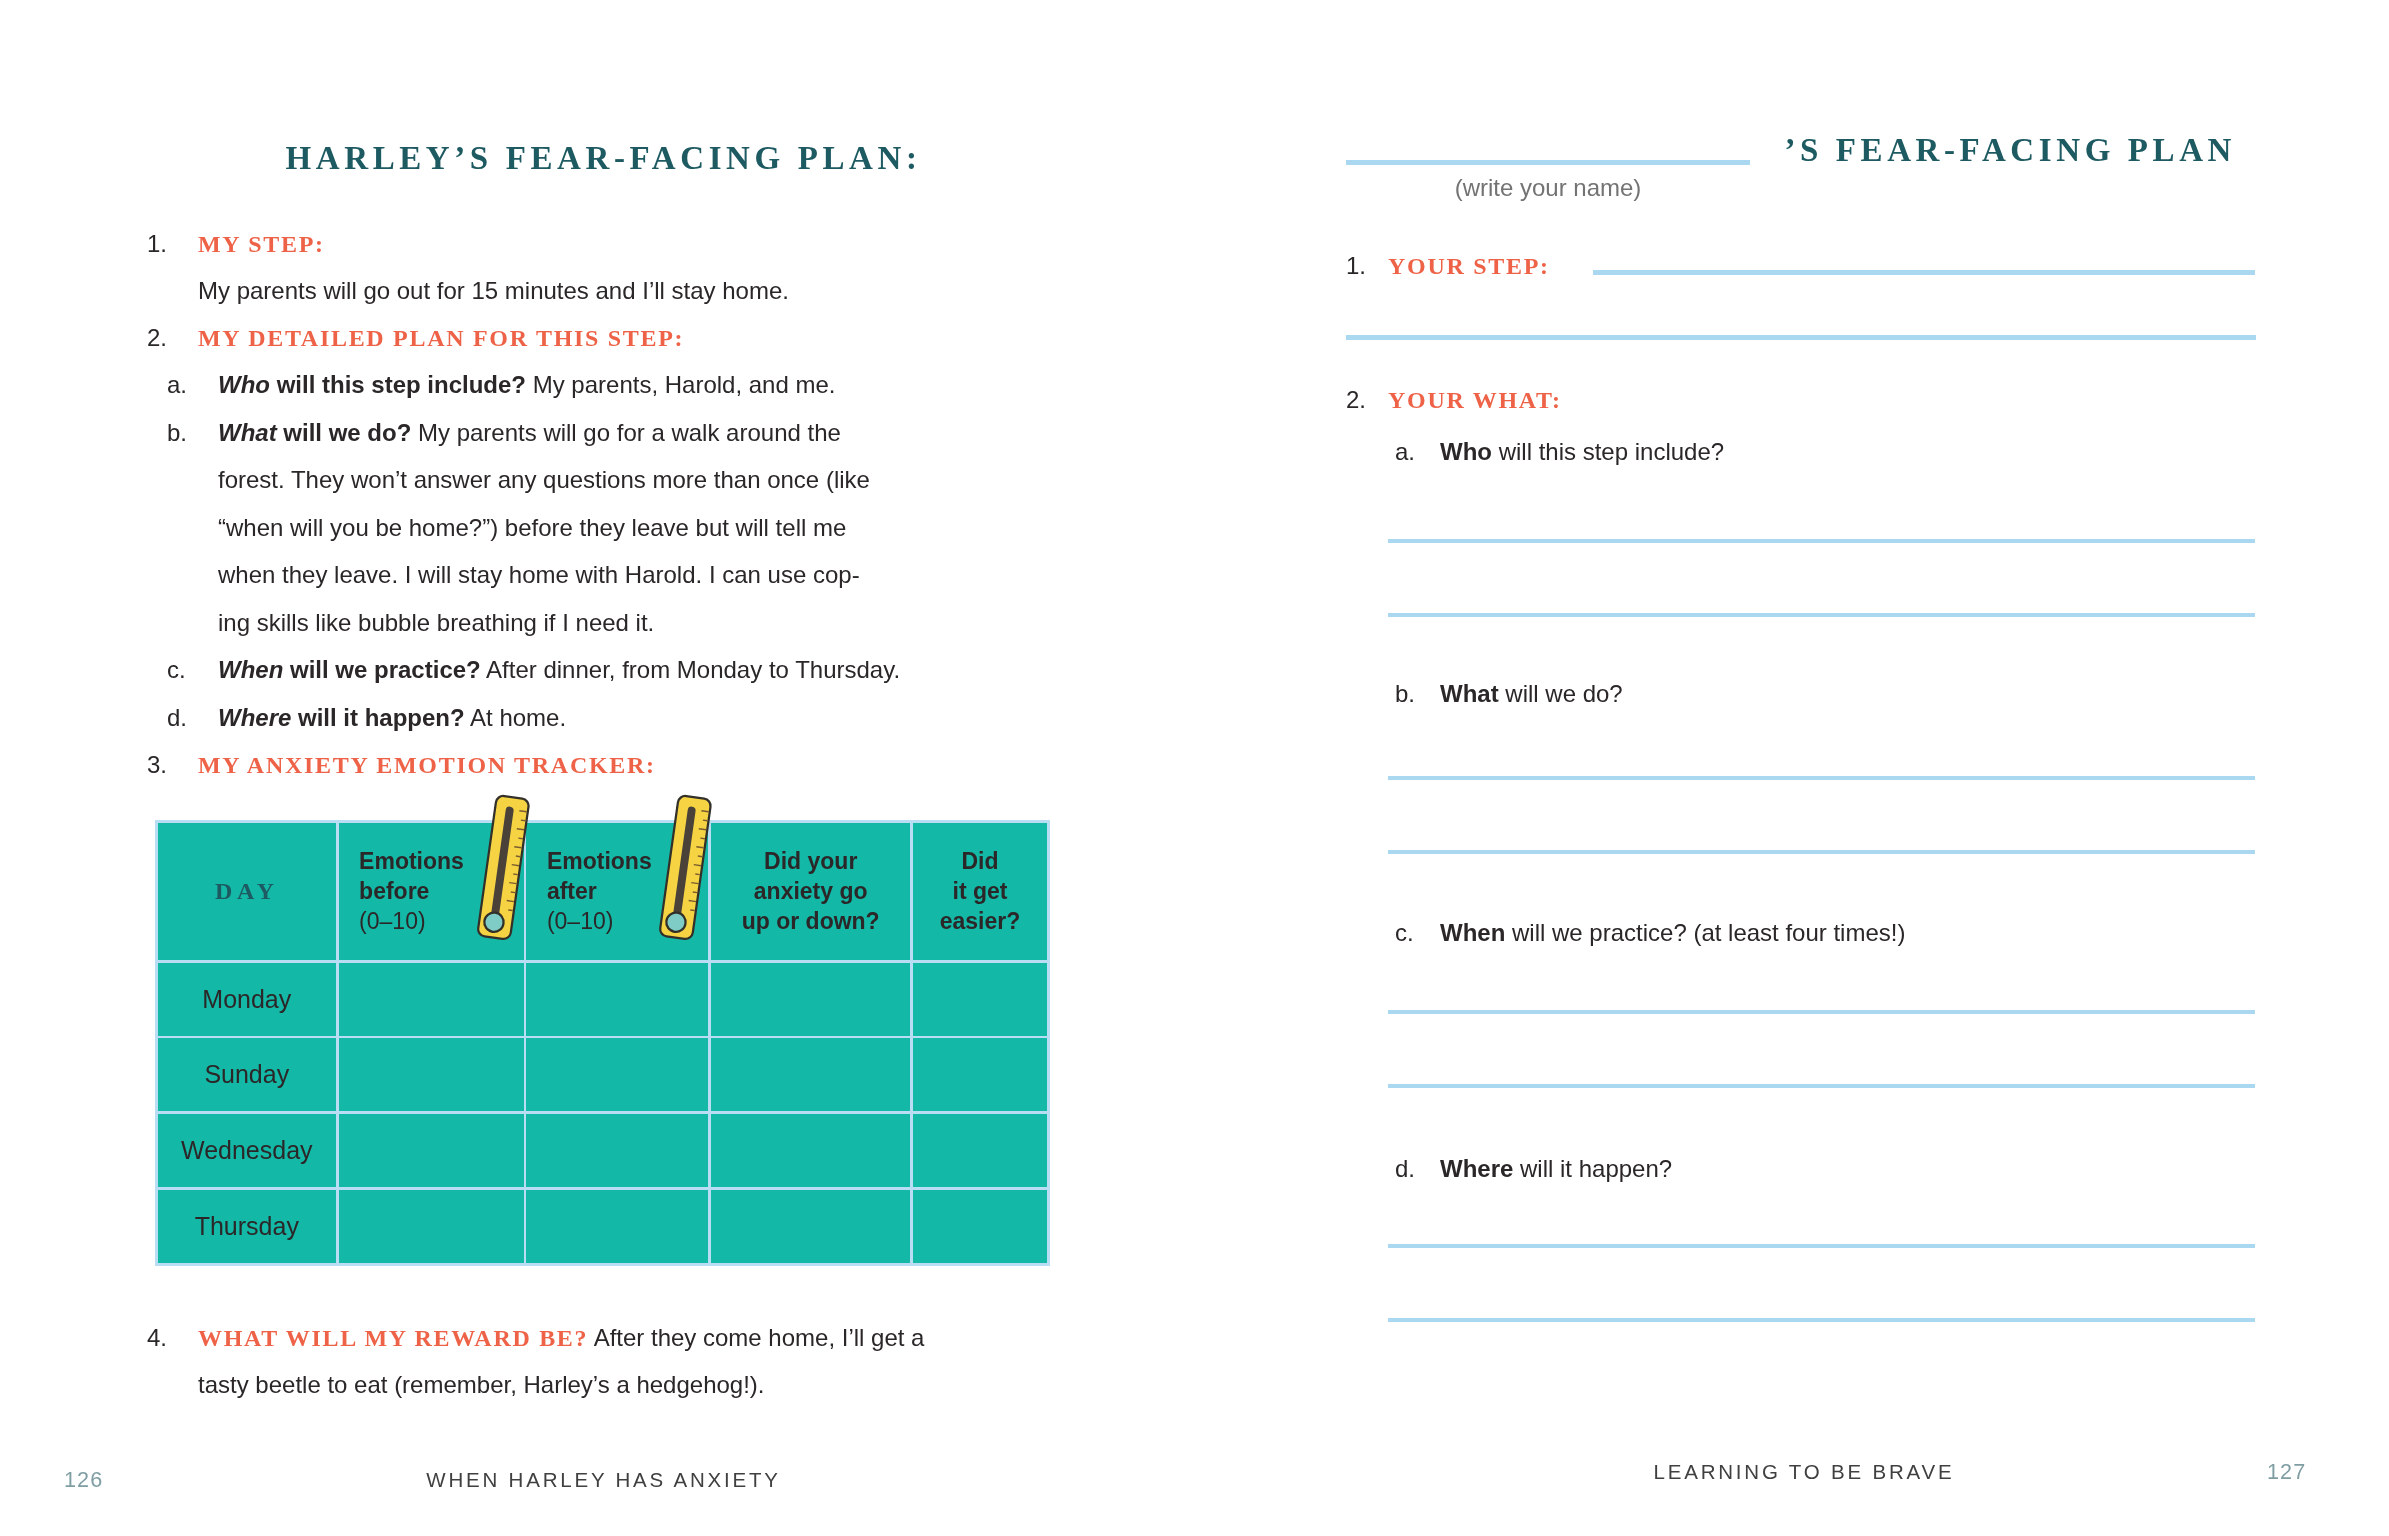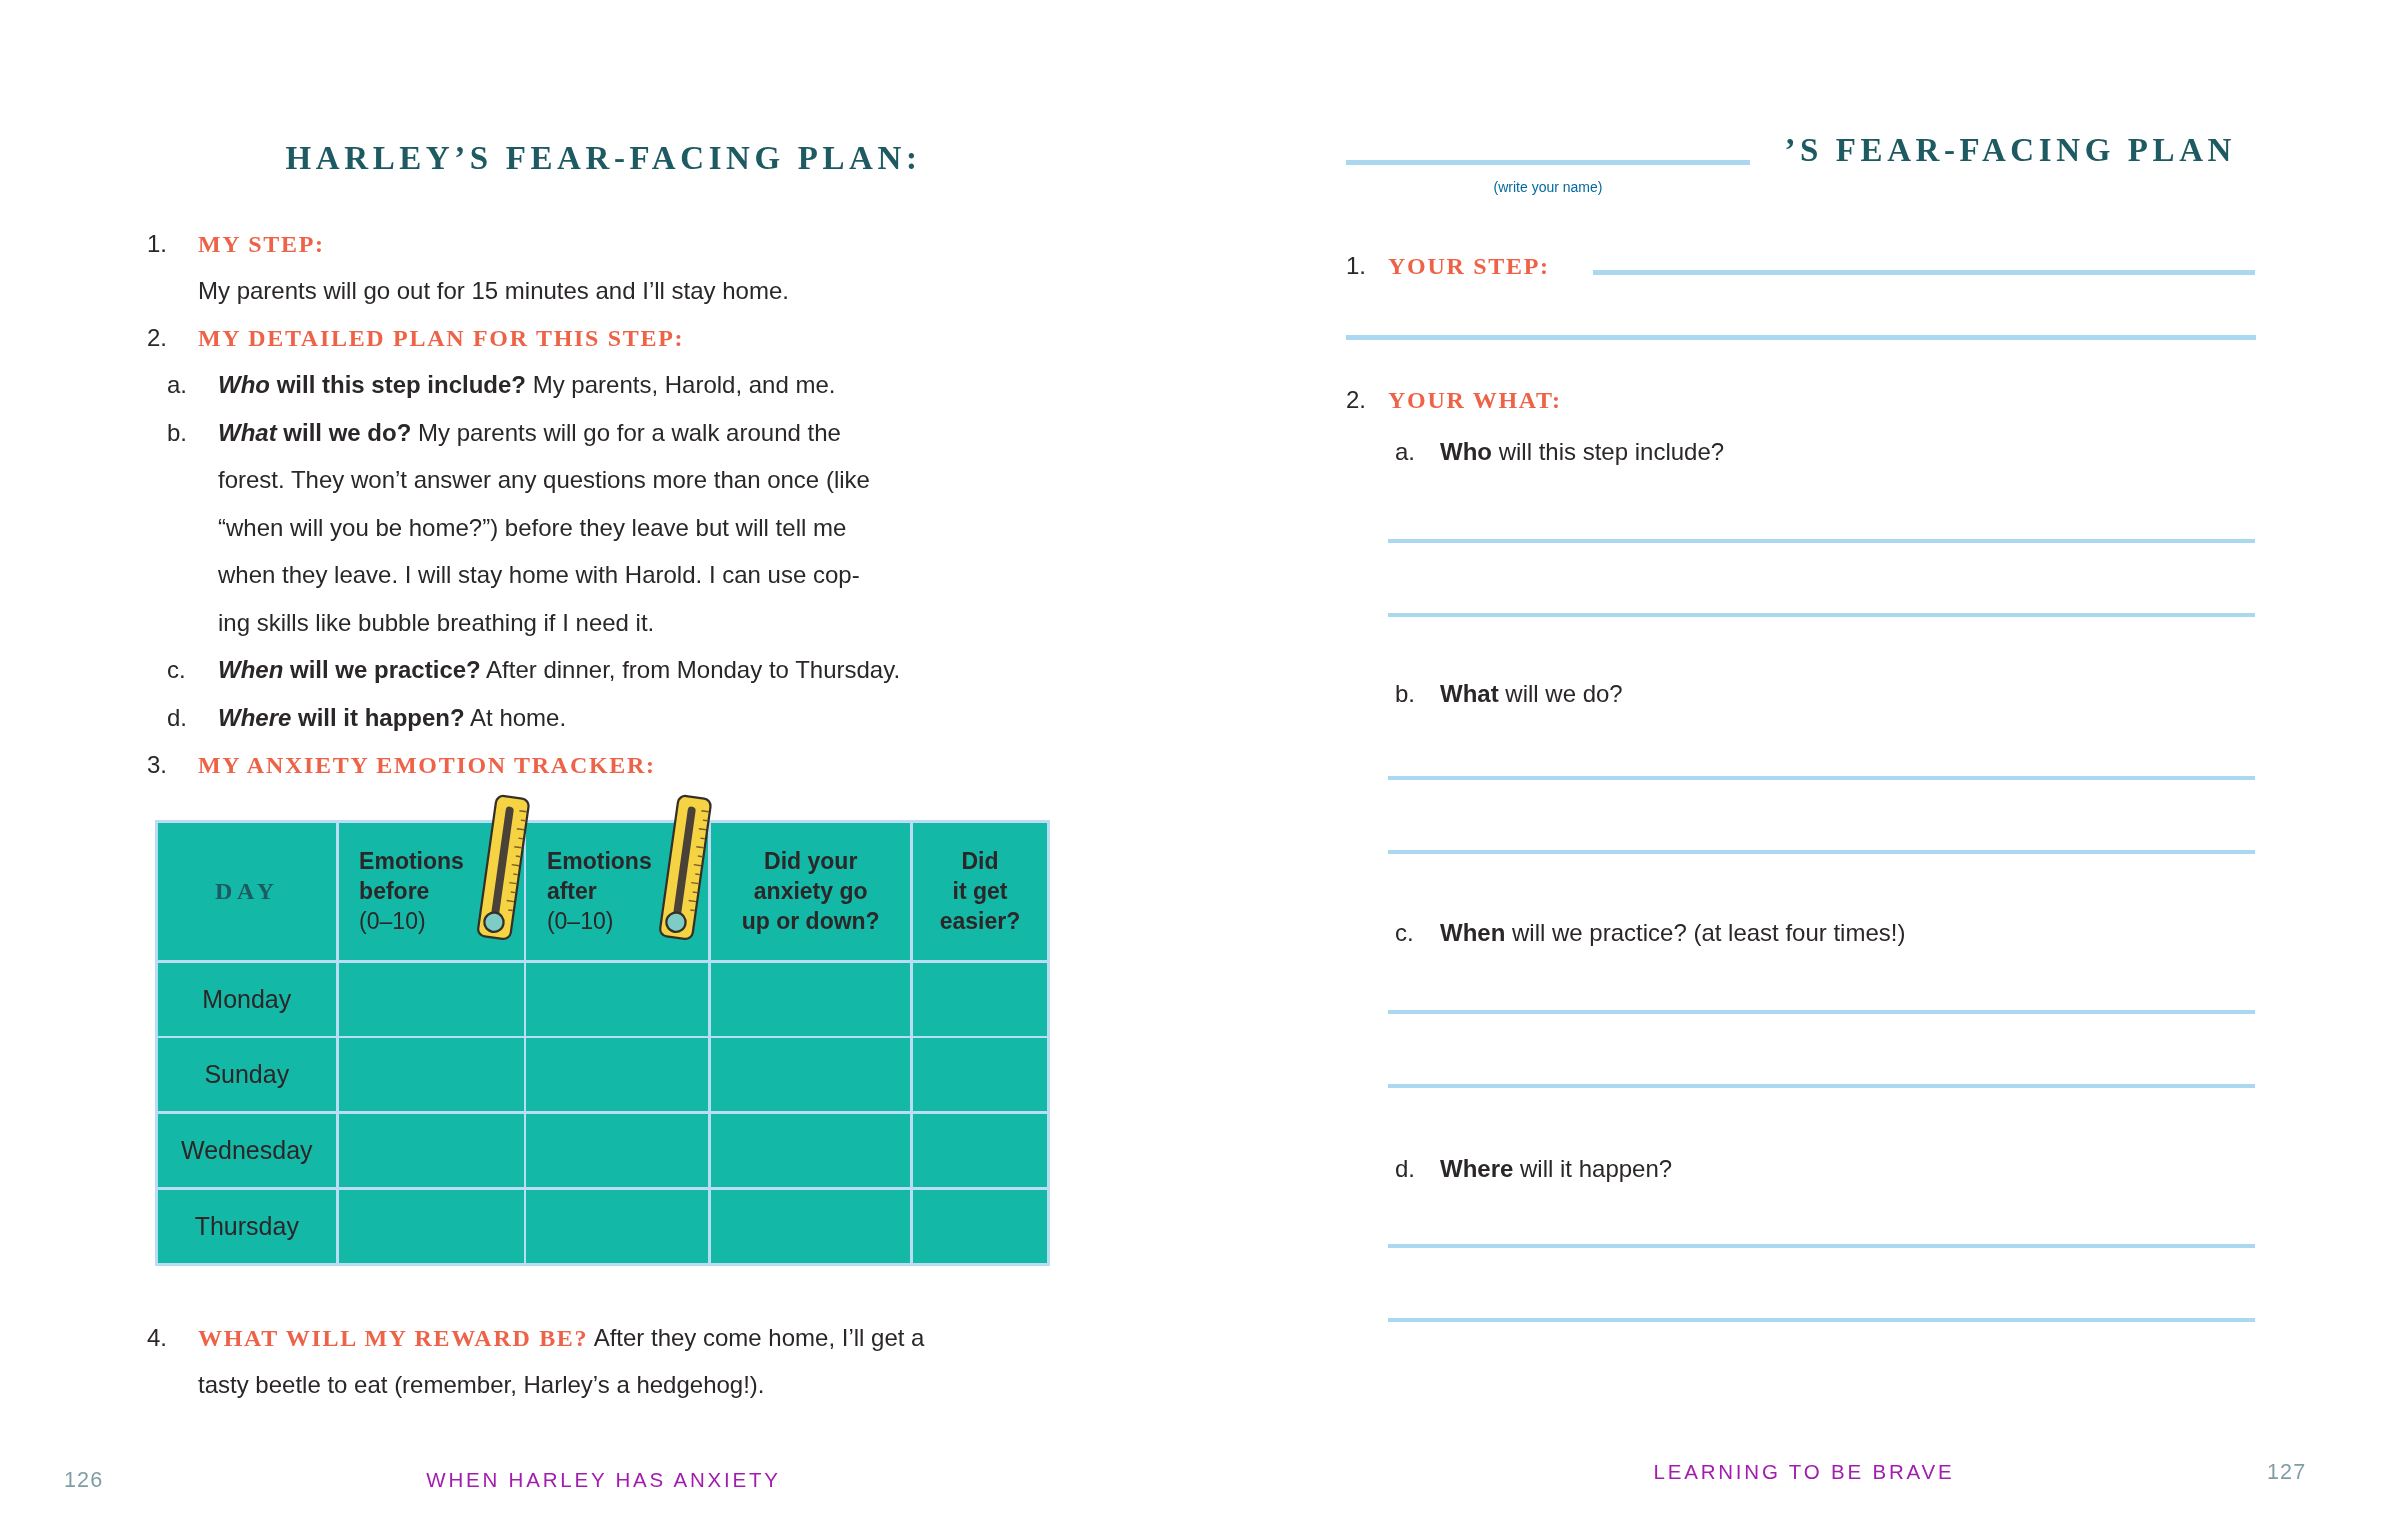--- a/index.html
+++ b/index.html
@@ -16,37 +16,37 @@
   .stamp-teal  { color:#1d5a61; }
   .stamp-orange{ color:#ee6247; }
   .page-title { font-size:33px; line-height:40px; letter-spacing:4.6px; }
   .sub-stamp  { font-size:24px; line-height:30px; }
   .body-row { font-size:24px; line-height:30px; white-space:nowrap; }
   .marker   { font-size:24px; line-height:30px; color:#2b2728; }
   .lead-bi  { font-weight:700; font-style:italic; }
   .q-bold   { font-weight:700; }
   .lead-b   { font-weight:700; }
   .blue-line{ background:#abd8f1; }
-  .small-hint { font-size:14px; line-height:25px; color:#0369a1; }
+  .small-hint { font-size:24px; line-height:25px; color:#737373; }
   
   #tracker {
     display:grid;
     grid-template-columns:178px 185px 182px 199px 134px;
     grid-template-rows:137px 73px 73px 73px 73px;
     gap:2.8px; padding:2.8px; background:#b9def3;
   }
   #tracker .cell { background:#14b8a6; display:flex; align-items:center; justify-content:center; }
   #tracker .cell.left { justify-content:flex-start; padding-left:20.5px; box-sizing:border-box; }
   .hdr-lines { font-size:23px; line-height:30px; font-weight:700; }
   .hdr-lines .light { font-weight:400; }
   .hdr-center { text-align:center; }
   .day-stamp { font-family:"Liberation Serif", serif; font-weight:700; font-size:24px; letter-spacing:4.6px; color:#1d5a61; }
   .day-name { font-size:25px; color:#2b2728; }
   
-  .footer-text { font-size:20.5px; line-height:30px; letter-spacing:2.8px; color:#a21caf; white-space:nowrap; }
+  .footer-text { font-size:20.5px; line-height:30px; letter-spacing:2.8px; color:#404040; white-space:nowrap; }
   .page-num { font-size:21.6px; line-height:30px; letter-spacing:1.1px; color:#7f9ea4; }
   .therm { transform:rotate(8deg); transform-origin:50% 50%; }
 </style>
 </head>
 <body>
 
 <div id="canvas">
 
   <div class="abs" style="left:0;top:8px;width:1195px;height:1536px;">
 

